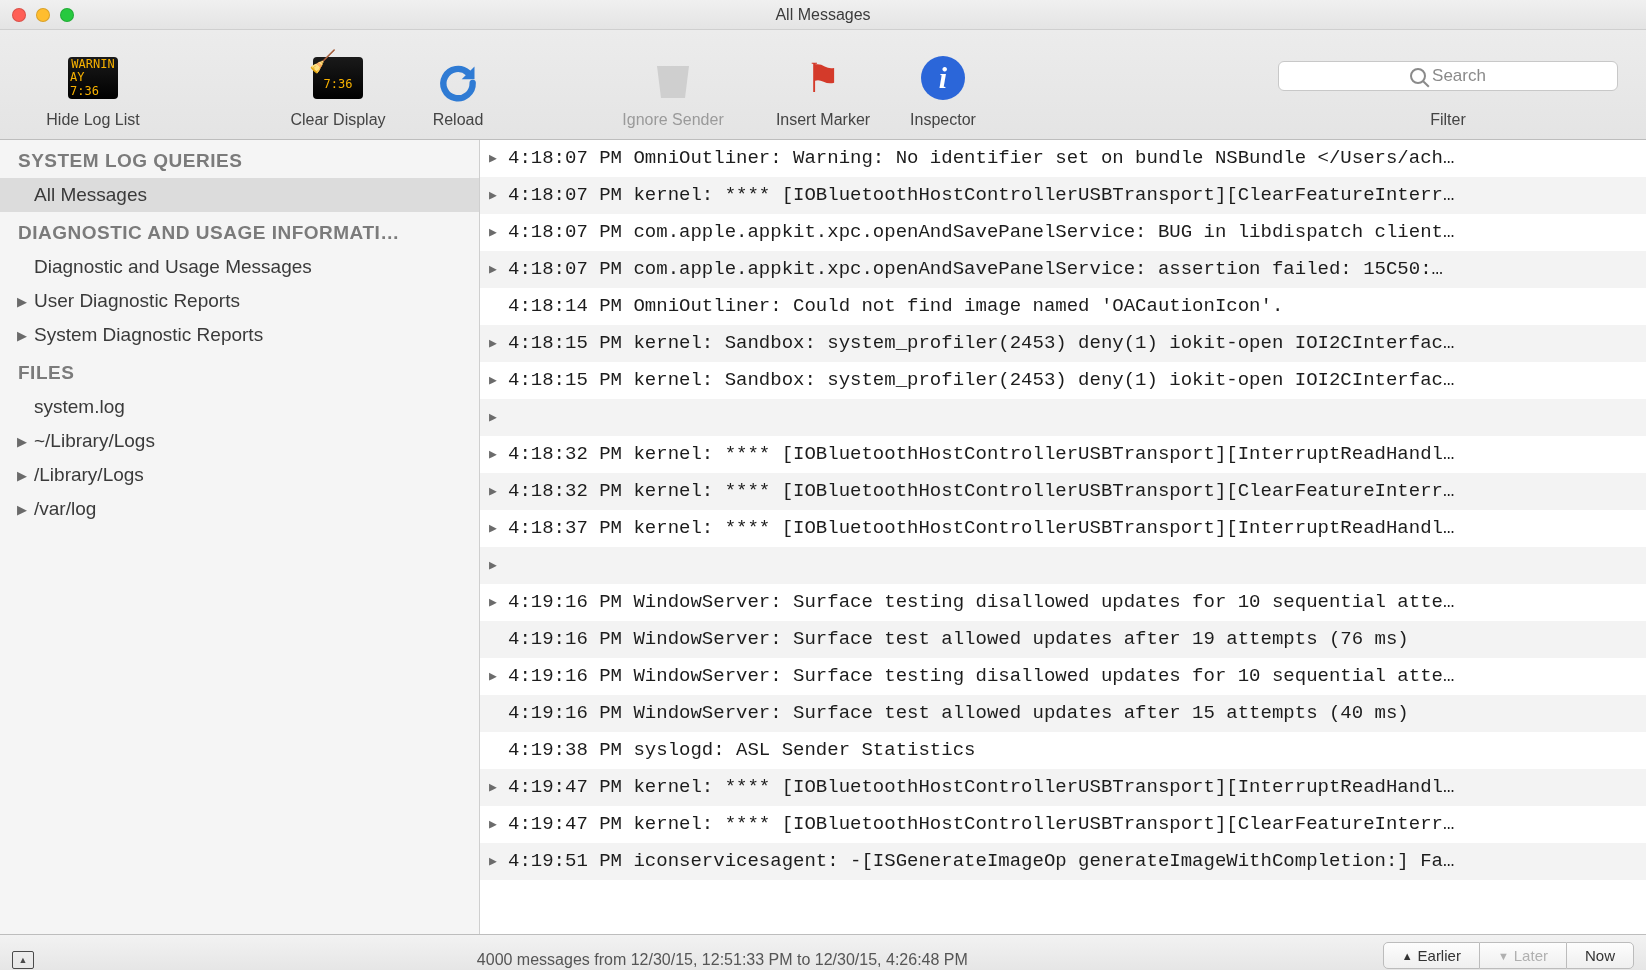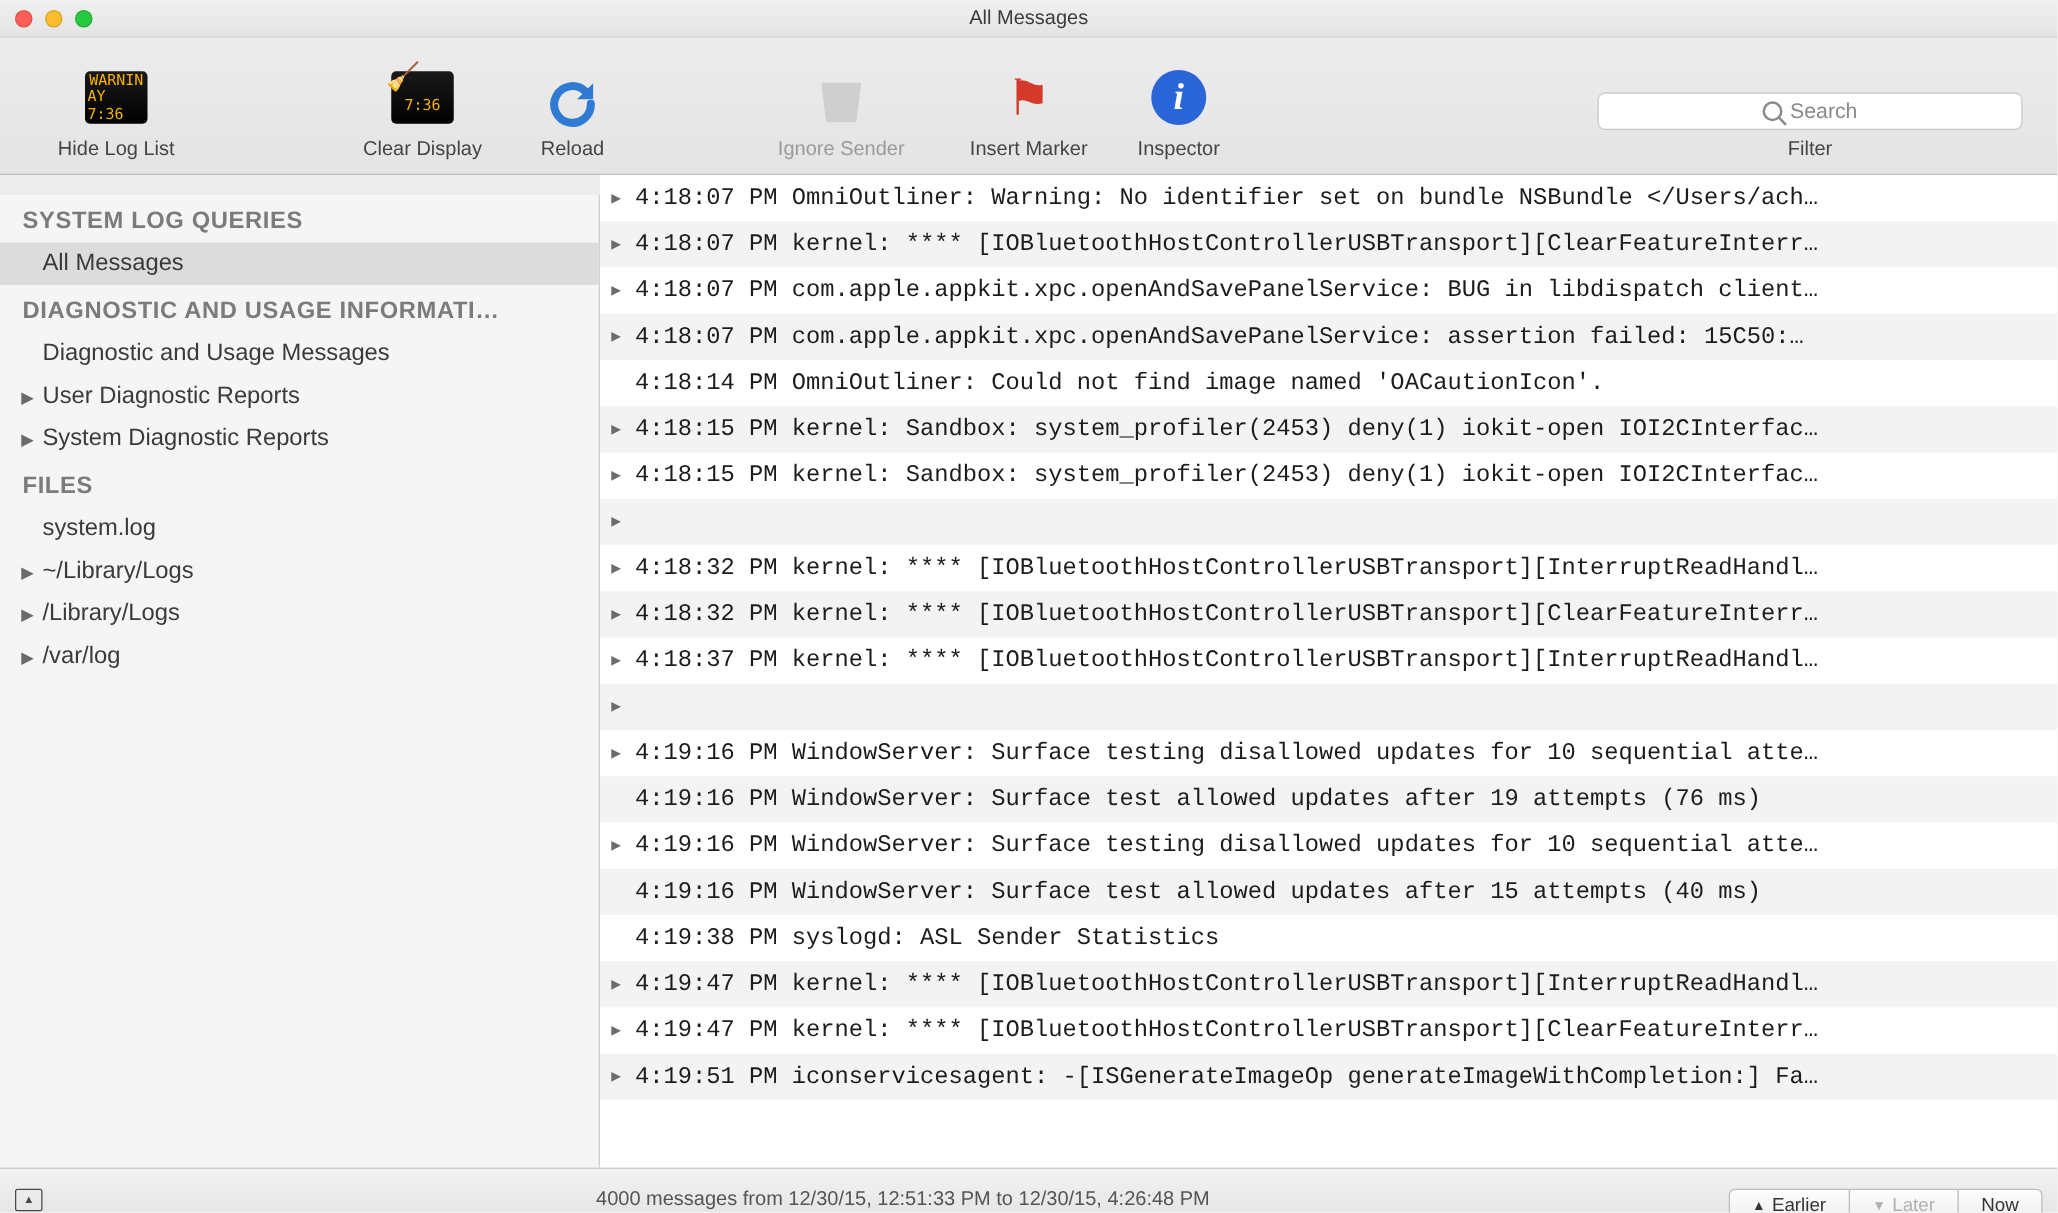--- a/index.html
+++ b/index.html
@@ -82,21 +82,21 @@
     height: 30px;
     border-radius: 6px;
     background: #fff;
     border: 1px solid #c8c8c8;
     display: flex;
     align-items: center;
     justify-content: center;
     gap: 6px;
     color: #8a8a8a;
     font-size: 17px;
-    margin-bottom: 7px;
+    margin-bottom: 20px;
   }
   .search-icon {
     width: 16px; height: 16px;
     border: 2px solid #8a8a8a;
     border-radius: 50%;
     position: relative;
   }
   .search-icon::after {
     content: ""; position: absolute;
     width: 8px; height: 2px; background: #8a8a8a;
@@ -143,21 +143,20 @@
     height: calc(100% - 30px - 110px - 36px);
   }
 
   
   .sidebar {
     width: 480px;
     background: #f5f5f5;
     border-right: 1px solid #cfcfcf;
     overflow-y: auto;
     font-size: 19px;
-    margin-top: 16px;
   }
   .sb-header {
     padding: 10px 18px 6px 18px;
     color: #7b7b7b;
     font-weight: 600;
     letter-spacing: .5px;
     white-space: nowrap; overflow:hidden; text-overflow:ellipsis;
   }
   .sb-row {
     padding: 6px 18px 6px 34px;
@@ -198,22 +197,22 @@
   }
   .log-row .disclose.empty { visibility:hidden; }
   .log-text { overflow:hidden; text-overflow:ellipsis; }
 
   
   .statusbar {
     height: 36px;
     background: linear-gradient(#f2f2f2,#e6e6e6);
     border-top: 1px solid #bdbdbd;
     display: flex;
-    align-items: flex-start;
-    padding: 16px 12px;
+    align-items: flex-end;
+    padding: 1px 12px;
     font-size: 16px;
     color: #555;
     gap: 10px;
   }
   .statusbar .status-left { width: 50px; display:flex; }
   .screen-icon {
     width:22px;height:18px;border:1.6px solid #4a4a4a;border-radius:2px;position:relative;
   }
   .screen-icon::after{
     content:"▲"; position:absolute; font-size:9px; color:#4a4a4a;

